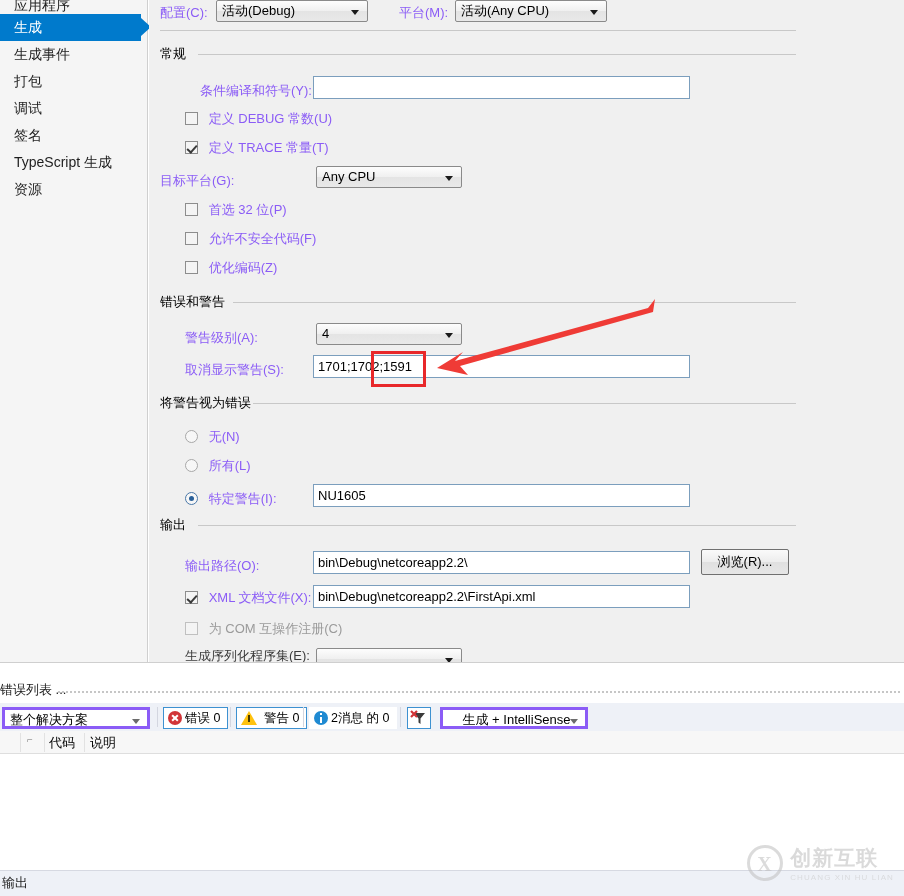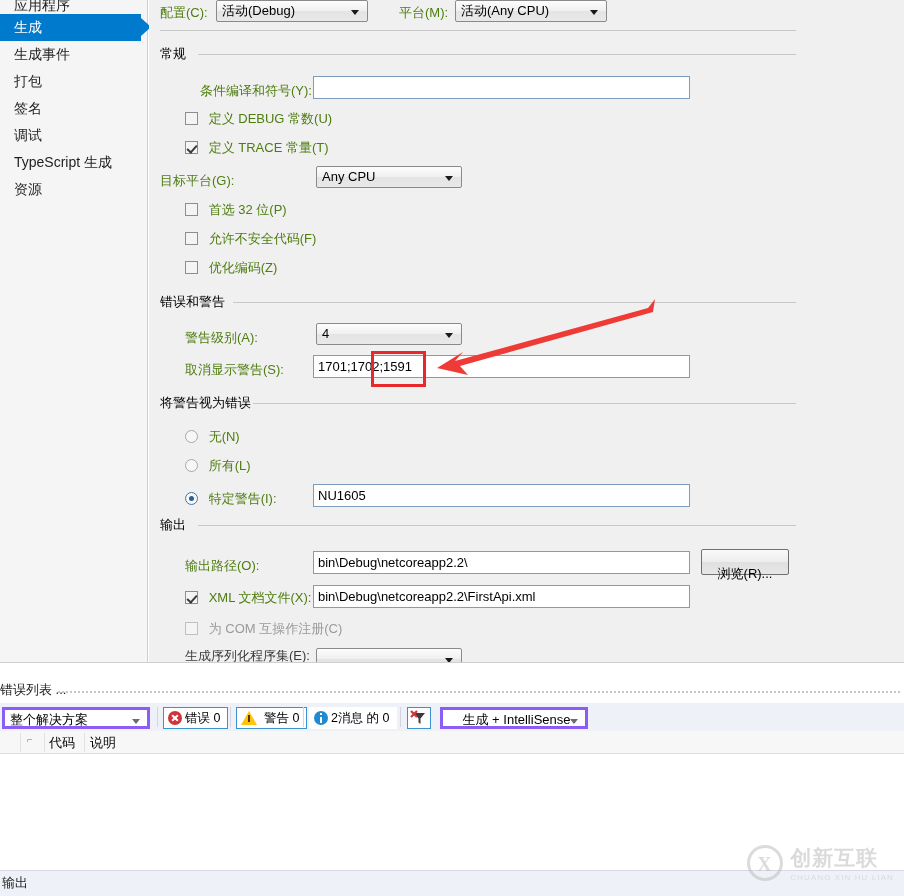--- a/index.html
+++ b/index.html
@@ -44,21 +44,21 @@
   }
 
   
   #pane {
     position: absolute; left: 149px; top: 0; width: 755px; height: 662px;
     background: #f0f0f0;
     overflow: hidden;
   }
 
   .row { position: absolute; white-space: nowrap; }
-  .lbl { font-size: 13px; color: #4d7c0f; }
+  .lbl { font-size: 13px; color: #8b5cf6; }
   .lbl.dim { color: #9a9a9a; }
 
   
   .combo {
     display: inline-block;
     height: 22px;
     background: linear-gradient(to bottom, #fdfdfd 0%, #f0f0f0 48%, #e4e4e4 52%, #e9e9e9 100%);
     border: 1px solid #8a8a8a;
     border-radius: 2px;
     position: relative;
@@ -119,21 +119,21 @@
   }
   .rb.sel { border-color: #4a78a8; }
   .rb.sel::after {
     content: ""; position: absolute; left: 3px; top: 3px;
     width: 5px; height: 5px; border-radius: 50%; background: #2a6099;
   }
 
   
   .btn {
     display: inline-block; height: 26px; line-height: 24px;
-    padding: 12px 14px;
+    padding: 0 14px;
     background: linear-gradient(to bottom, #fafafa 0%, #ededed 48%, #e0e0e0 52%, #e6e6e6 100%);
     border: 1px solid #707070; border-radius: 2px;
     font-size: 13px; text-align: center; cursor: pointer; color:#000;
   }
 
   
   #anno { position: absolute; left: 0; top: 0; width: 904px; height: 896px; pointer-events: none; }
   #redbox {
     position: absolute; left: 371px; top: 351px; width: 55px; height: 36px;
     border: 3px solid #e8282a;
@@ -251,24 +251,24 @@
       <span>生成</span>
       <span class="sel-arrow"></span>
     </div>
     <div class="side-item">
       <span>生成事件</span>
     </div>
     <div class="side-item">
       <span>打包</span>
     </div>
     <div class="side-item">
+      <span>调试</span>
+    </div>
+    <div class="side-item">
       <span>签名</span>
-    </div>
-    <div class="side-item">
-      <span>调试</span>
     </div>
     <div class="side-item">
       <span>TypeScript 生成</span>
     </div>
     <div class="side-item">
       <span>资源</span>
     </div>
   </div>
 
   <div id="pane">

